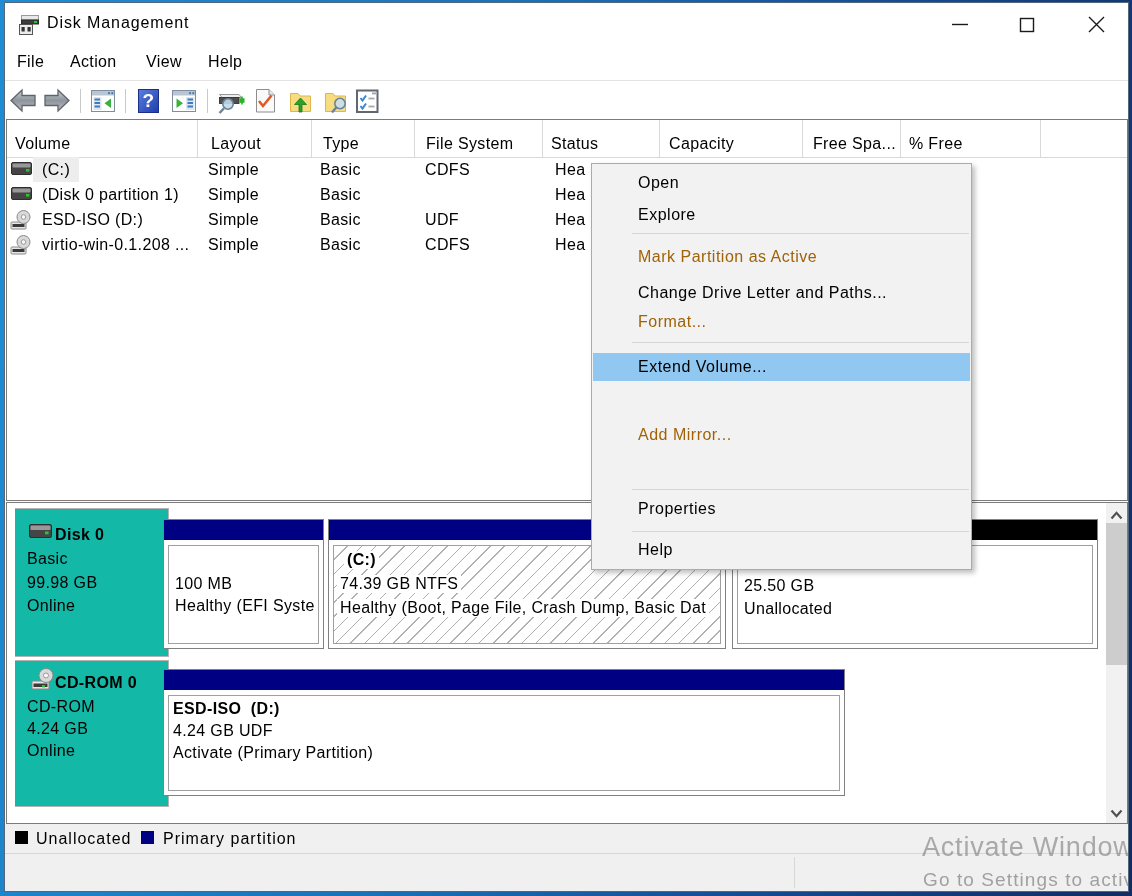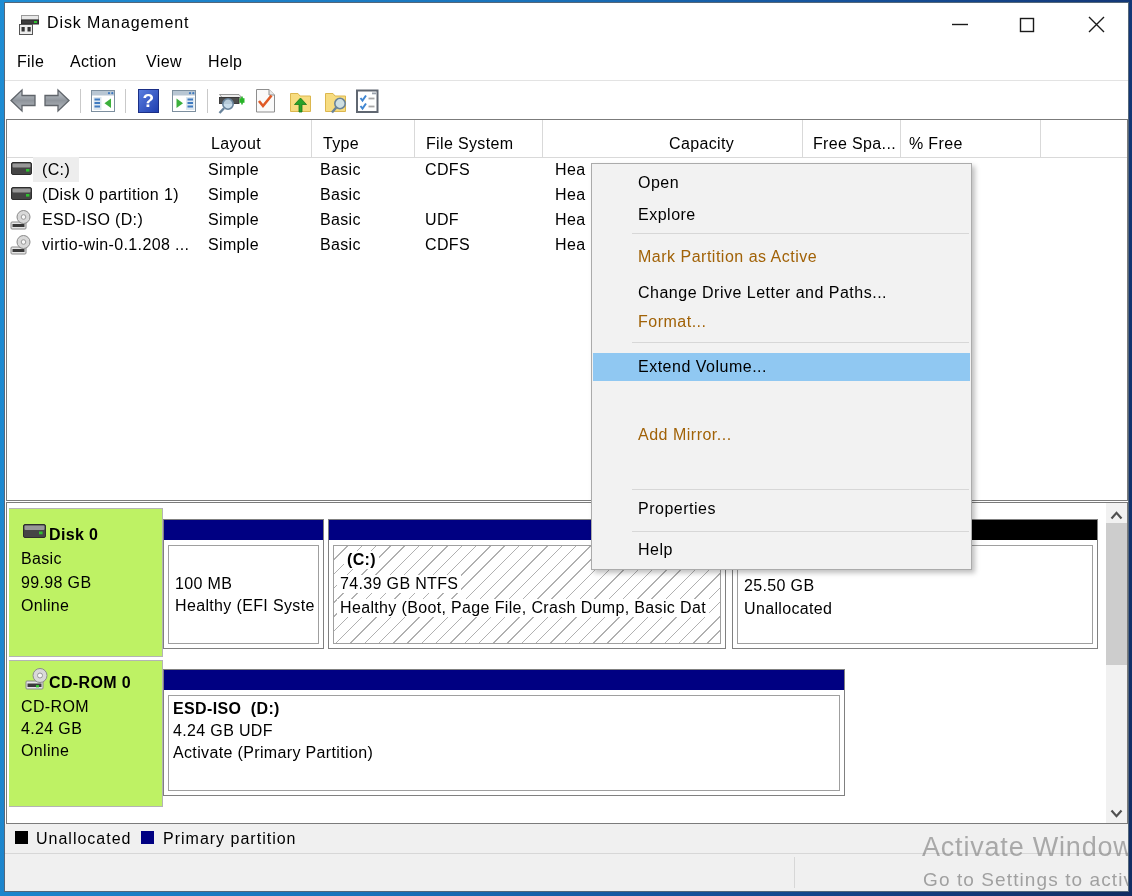--- a/index.html
+++ b/index.html
@@ -26,21 +26,21 @@
   .tsep { position:absolute; top:7px; width:1px; height:24px; background:#c9c9c9; }
   
   #list { position:absolute; left:1px; top:116px; width:1122px; height:382px; background:#fff; border:1px solid #7b7b7b; }
   .hcol { position:absolute; top:0; height:38px; border-right:1px solid #d9d9d9; }
   .hcol span { position:absolute; top:15px; }
   #lhead { position:absolute; left:0; top:0; width:100%; height:38px; background:#fff; border-bottom:1px solid #d9d9d9; }
   .lrow { position:absolute; left:0; width:100%; height:25px; }
   .lrow .c { position:absolute; top:4px; }
   
   #graph { position:absolute; left:1px; top:499px; width:1122px; height:322px; background:#fff; border:1px solid #7b7b7b; }
-  .dpanel { position:absolute; left:2px; background:#bef264; border:1px solid #b4b4b4; border-left:none; width:154px;text-decoration:underline; }
+  .dpanel { position:absolute; left:8px; background:#14b8a6; border:1px solid #b4b4b4; border-left:none; width:154px;text-decoration:underline; }
   .pbox { position:absolute; border:1px solid #808080; background:#fff; }
   .pband { position:absolute; left:0; top:0; width:100%; height:20px; }
   .pinner { position:absolute; left:4px; right:4px; top:25px; bottom:4px; border:1px solid #9f9f9f; background:#fff; overflow:hidden; }
   .hatch { background:
      repeating-linear-gradient(135deg,rgba(255,255,255,0) 0 9.05px,#b0b0b0 9.05px 10.1px), #fff; }
   .ptxt { position:absolute; white-space:nowrap; }
   .hatch .ptxt { background:#fff; padding:0 3px; }
   
   #sbar { position:absolute; right:0; top:0; width:21px; height:320px; background:#f1f1f1; }
   #sthumb { position:absolute; left:0; width:100%; background:#cdcdcd; }
@@ -167,28 +167,34 @@
         <path d="M 357.5 18 L 359.5 20.5 L 363 15.5" fill="none" stroke="#3f86d2" stroke-width="2"></path>
         <path d="M 357.5 26 L 359.5 28.5 L 363 23.5" fill="none" stroke="#3f86d2" stroke-width="2"></path>
         <line x1="365.5" y1="18.5" x2="371.5" y2="18.5" stroke="#a8a8a8" stroke-width="1.8"></line>
         <line x1="365.5" y1="26.5" x2="371.5" y2="26.5" stroke="#a8a8a8" stroke-width="1.8"></line>
       </g>
     </svg>
   </div>
 
   <div id="list">
     <div id="lhead">
+      <div class="hcol" style="left:0;width:191px">
+          <span style="left:8px">Volume</span>
+        </div>
       <div class="hcol" style="left:191px;width:114px">
           <span style="left:13px">Layout</span>
         </div>
       <div class="hcol" style="left:305px;width:103px">
           <span style="left:11px">Type</span>
         </div>
       <div class="hcol" style="left:408px;width:128px">
           <span style="left:11px">File System</span>
+        </div>
+      <div class="hcol" style="left:536px;width:117px">
+          <span style="left:8px">Status</span>
         </div>
       <div class="hcol" style="left:653px;width:143px">
           <span style="left:9px">Capacity</span>
         </div>
       <div class="hcol" style="left:796px;width:98px">
           <span style="left:10px">Free Spa...</span>
         </div>
       <div class="hcol" style="left:894px;width:140px">
           <span style="left:8px">% Free</span>
         </div>

